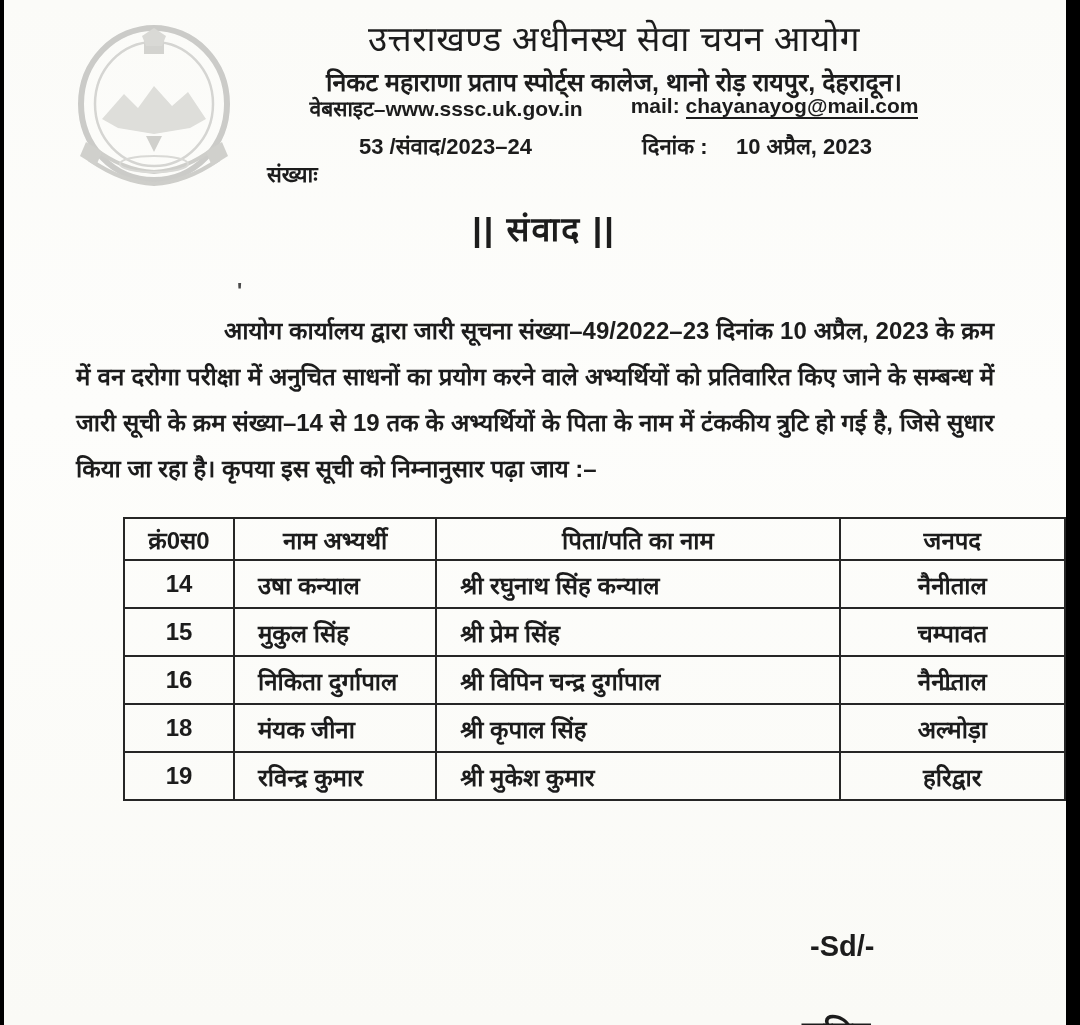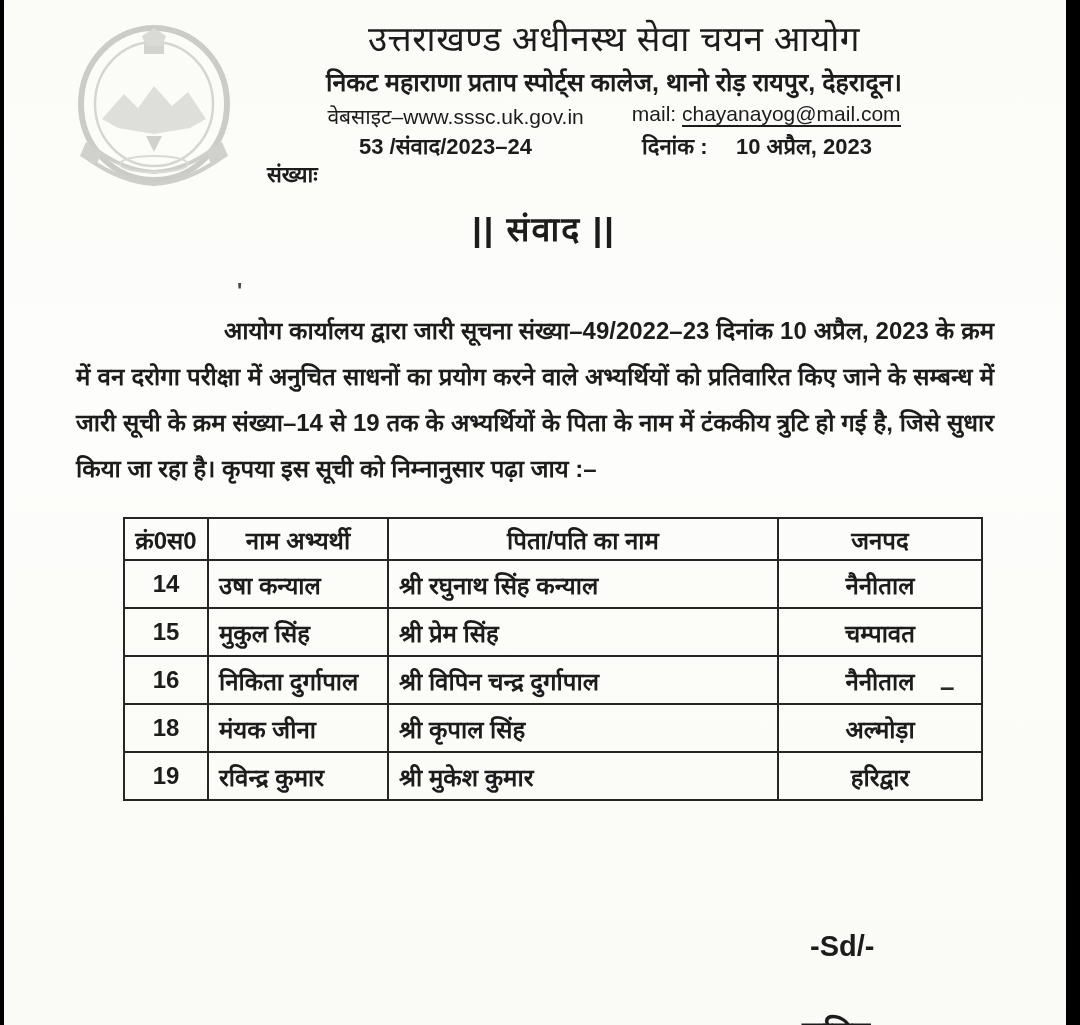--- a/index.html
+++ b/index.html
@@ -17,23 +17,23 @@
   .seal{position:absolute;left:68px;top:24px;width:164px;height:168px;opacity:.85;filter:blur(.7px);}
   .org-name{
     position:absolute;left:240px;top:14px;width:740px;text-align:center;
     font-size:35px;font-weight:normal;letter-spacing:.5px;
   }
   .address{
     position:absolute;left:240px;top:64px;width:740px;text-align:center;
     font-size:25px;font-weight:bold;
   }
   .web-line{
-    position:absolute;left:240px;top:102px;width:740px;
+    position:absolute;left:240px;top:94px;width:740px;
     display:flex;justify-content:center;gap:48px;
-    font-size:21px;font-weight:normal;
+    font-size:21px;font-weight:bold;
   }
   .email{border-bottom:2px solid #1c1c1c;}
   .num-line{
     position:absolute;left:0;top:130px;width:100%;
     font-size:22px;font-weight:bold;
   }
   .num-label{position:absolute;left:263px;margin-top:28px;}
   .num-value{position:absolute;left:355px;}
   .date-label{position:absolute;left:638px;}
   .date-value{position:absolute;left:732px;}
@@ -46,21 +46,21 @@
   .para{
     position:absolute;left:72px;top:308px;width:918px;
     font-size:24px;font-weight:bold;line-height:46px;
     text-align:justify;text-indent:148px;margin:0;
   }
   
   .tbl{
     position:absolute;left:119px;top:517px;border-collapse:collapse;
     font-size:24px;font-weight:bold;table-layout:fixed;
   }
-  .tbl th,.tbl td{border:2px solid #262626;padding:0 10px;overflow:hidden;}
+  .tbl th,.tbl td{border:2px solid #262626;padding:0 23px;overflow:hidden;}
   .tbl th{height:40px;text-align:center;font-weight:bold;}
   .tbl td{height:46px;vertical-align:middle;}
   .col-sno{width:62px;text-align:center;}
   .col-name{width:158px;text-align:left;}
   .col-father{width:368px;text-align:left;}
   .col-dist{width:182px;text-align:center;font-family:Liberation Mono, monospace;}
   
   .sig-sd{position:absolute;left:806px;top:930px;font-size:29px;font-weight:bold;}
   .sig-role{position:absolute;left:798px;top:1010px;font-size:32px;font-weight:bold;}
   

